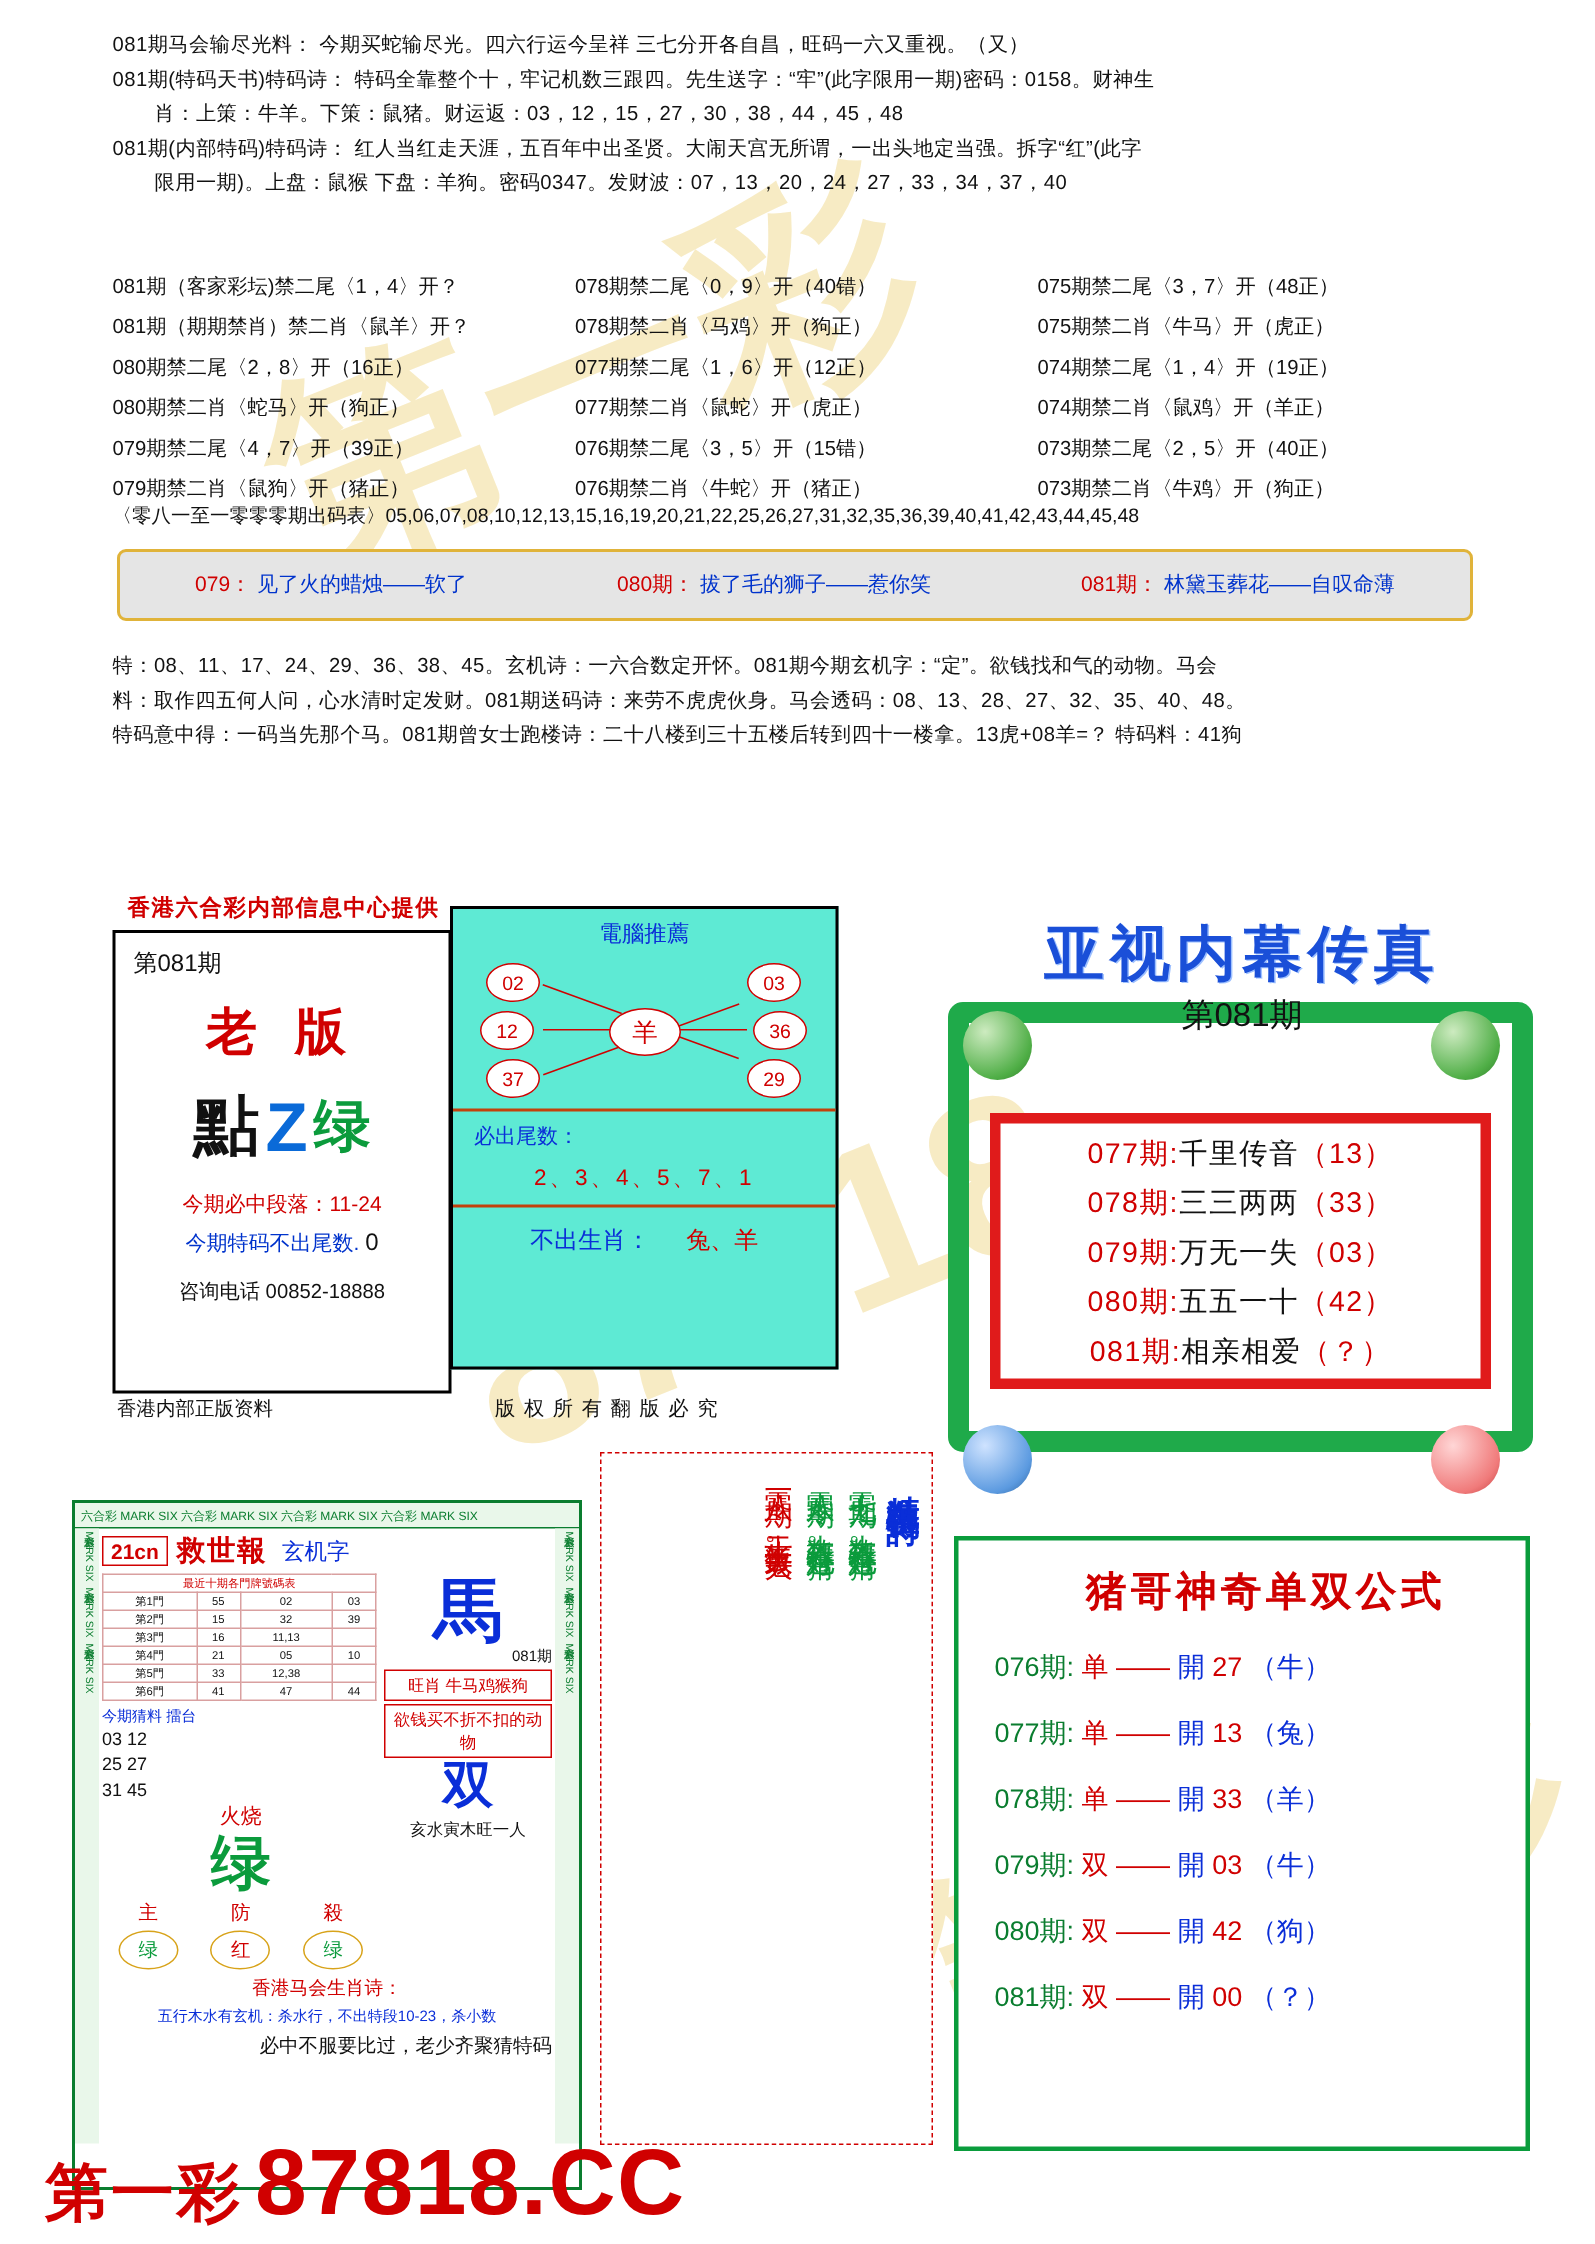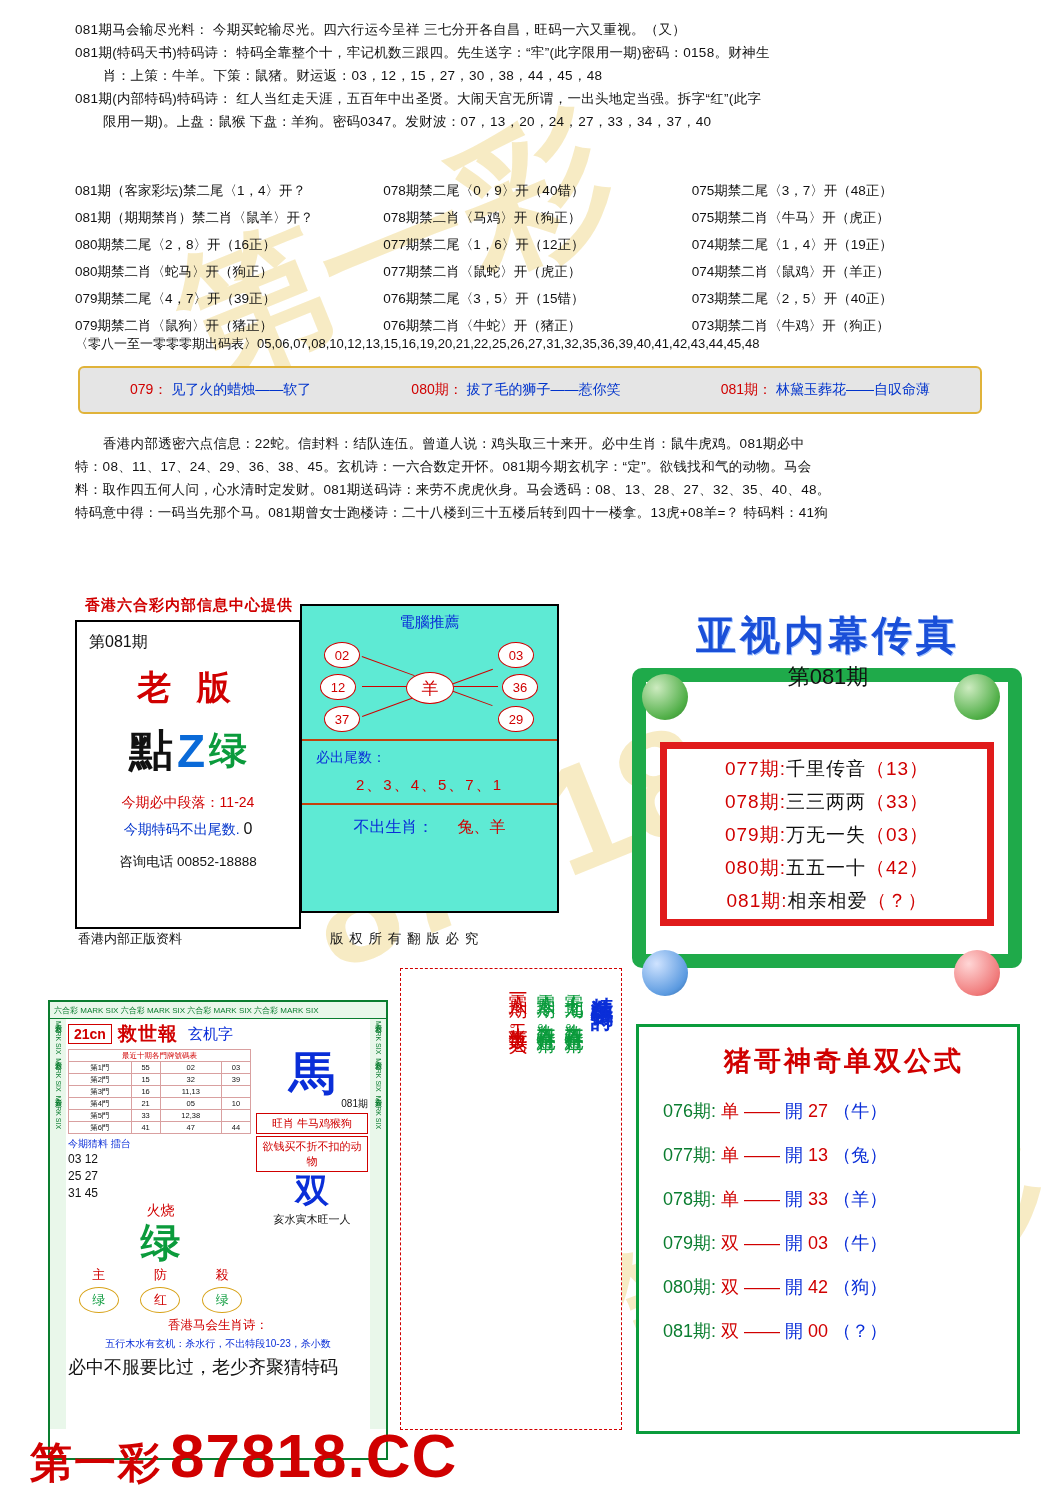--- a/index.html
+++ b/index.html
@@ -113,21 +113,21 @@
   #p-three{display:flex;justify-content:space-around;font-size:13px;color:#d00000;margin-top:2px;}
   #p-circles{display:flex;justify-content:space-around;margin-top:3px;}
   .pc{width:38px;height:24px;border:1.5px solid #d8a31a;border-radius:50%;display:flex;align-items:center;justify-content:center;font-size:13px;}
   #p-right{width:112px;margin-left:3px;}
   #p-ma{font-size:46px;color:#0a2ed8;font-weight:bold;text-align:center;line-height:48px;}
   #p-period{font-size:10px;color:#111;text-align:right;}
   .p-r-box{border:1px solid #d00000;margin-top:2px;font-size:11px;color:#d00000;padding:2px;text-align:center;}
   #p-shuang{font-size:34px;color:#0a2ed8;font-weight:bold;text-align:center;line-height:36px;}
   #p-foot1{font-size:12.5px;color:#d00000;text-align:center;margin-top:4px;}
   #p-foot2{font-size:10px;color:#0a2ed8;text-align:center;margin-top:3px;}
-  #p-foot3{font-size:18px;color:#111;text-align:left;margin-top:4px;}
+  #p-foot3{font-size:13px;color:#111;text-align:right;margin-top:4px;}
 
   
   #poem-box{left:400px;top:968px;width:222px;height:462px;border:1px dashed #d00000;background:#fff;box-sizing:border-box;
      display:flex;flex-direction:row-reverse;justify-content:flex-start;padding:10px 6px;gap:2px;}
   .vcol{writing-mode:vertical-rl;text-orientation:upright;font-size:19px;line-height:26px;letter-spacing:2px;white-space:nowrap;}
   .vcol.c0{color:#0a2ed8;font-size:22px;font-weight:bold;letter-spacing:3px;}
   .vcol.c1,.vcol.c2,.vcol.c3{color:#0b9b3c;}
   .vcol.c4{color:#d00000;}
 
   
@@ -186,21 +186,20 @@
     <span class="num">080期：</span>
     <span class="txt">拔了毛的狮子——惹你笑</span>
   </div>
   <div class="band-item">
     <span class="num">081期：</span>
     <span class="txt">林黛玉葬花——自叹命薄</span>
   </div>
 </div>
 
 <div class="abs" id="bottom-text">
-  <div class="tline" style="padding-left:28px;">香港内部透密六点信息：22蛇。信封料：结队连伍。曾道人说：鸡头取三十来开。必中生肖：鼠牛虎鸡。081期必中</div>
   <div class="tline">特：08、11、17、24、29、36、38、45。玄机诗：一六合数定开怀。081期今期玄机字：“定”。欲钱找和气的动物。马会</div>
   <div class="tline">料：取作四五何人问，心水清时定发财。081期送码诗：来劳不虎虎伙身。马会透码：08、13、28、27、32、35、40、48。</div>
   <div class="tline">特码意中得：一码当先那个马。081期曾女士跑楼诗：二十八楼到三十五楼后转到四十一楼拿。13虎+08羊=？ 特码料：41狗</div>
 </div>
 
 <div class="abs" id="mid-title">香港六合彩内部信息中心提供</div>
 
 <div class="abs" id="card-left">
   <div id="card-period">第081期</div>
   <div id="card-laoban">老 版</div>

